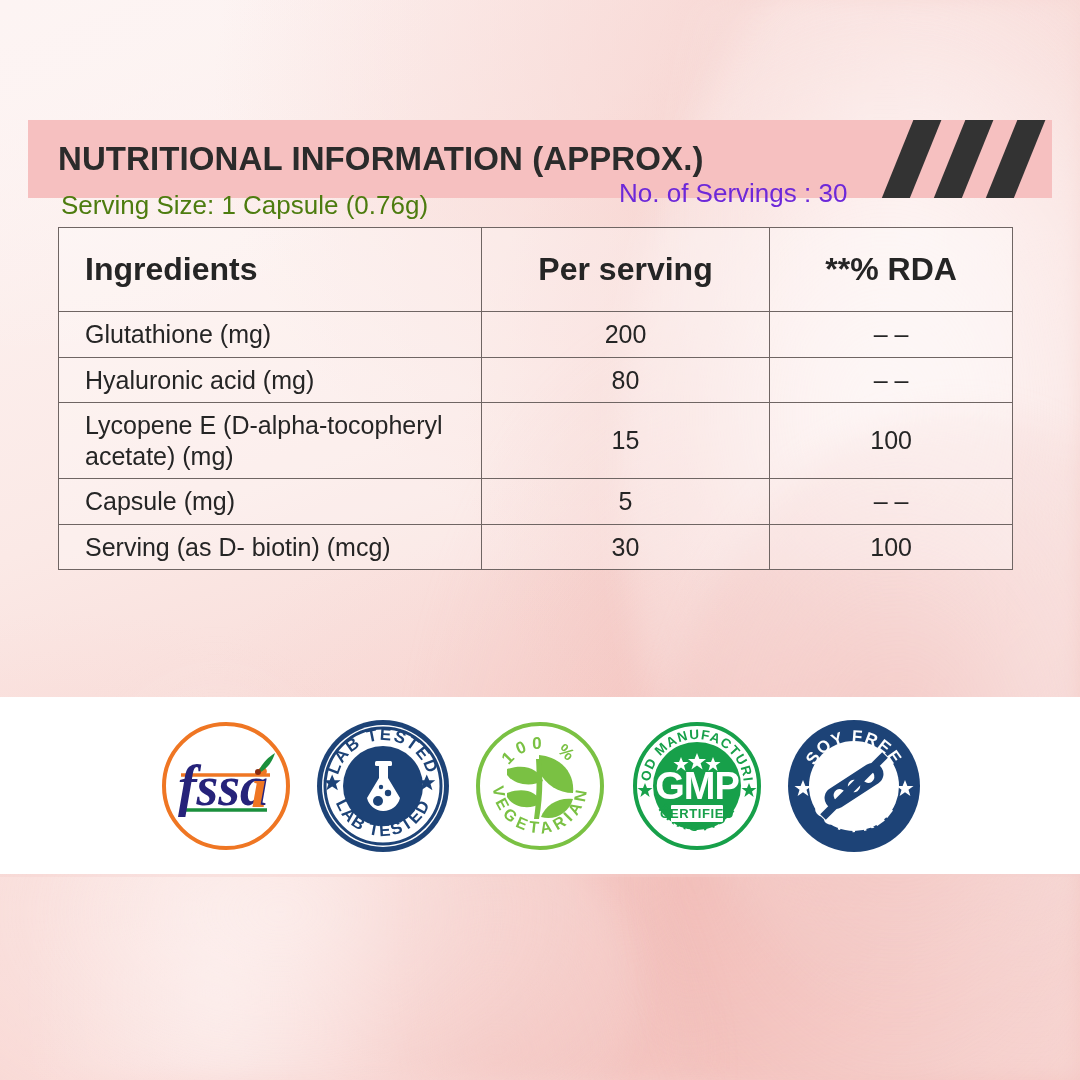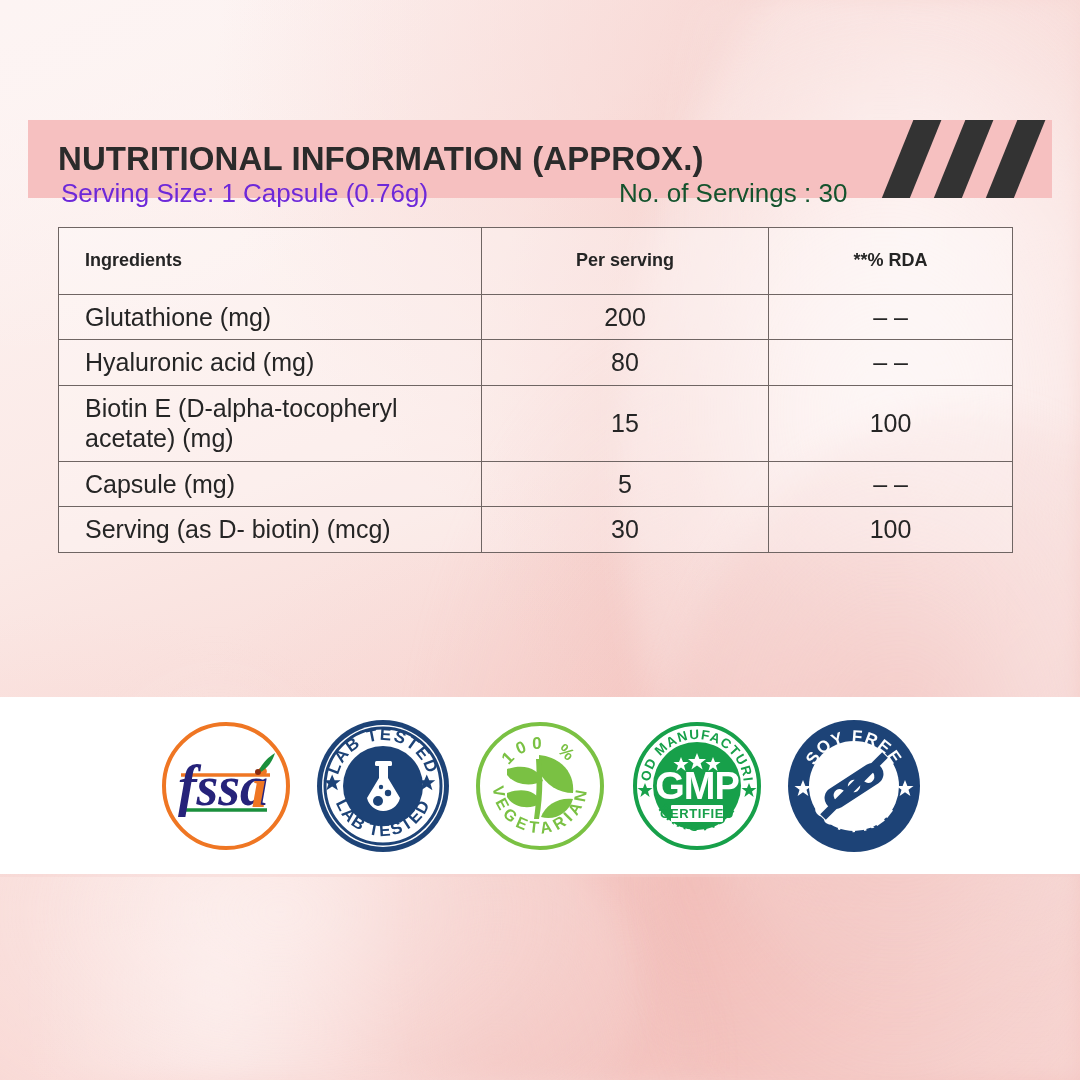--- a/index.html
+++ b/index.html
@@ -66,40 +66,40 @@
     position:absolute; top:-22px; width:26px; height:125px;
     background:#333333; transform:rotate(22deg); transform-origin:center;
   }
   .s1 { left:6px;  } .s2 { left:58px; } .s3 { left:110px; }
 
   
   .serving-row {
     position:absolute; left:58px; top:178px; width:960px; height:40px;
   }
   .serving-size {
-    position:absolute; left:3px; top:0;
-    font-size:26px; color:#6d28d9; white-space:nowrap;
+    position:absolute; left:3px; top:12px;
+    font-size:26px; color:#4d7c0f; white-space:nowrap;
   }
   .serving-count {
     position:absolute; left:561px; top:0;
-    font-size:26px; color:#14532d; white-space:nowrap;
+    font-size:26px; color:#6d28d9; white-space:nowrap;
   }
 
   
   .nutri-table {
     position:absolute; left:58px; top:227px; width:955px;
     border-collapse:collapse;
     background:rgba(255,255,255,.30);
   }
   .nutri-table td, .nutri-table th {
     border:1px solid #6f6563;
     color:#252525; font-weight:normal; text-align:center;
     font-size:25px; padding:7px 8px; line-height:1.22;
   }
-  .nutri-table thead th { font-weight:bold; font-size:18px; padding:22px 0; }
+  .nutri-table thead th { font-weight:bold; font-size:32px; padding:22px 0; }
   .nutri-table .col-ing  { width:440px; text-align:left; padding-left:26px; }
   .nutri-table .col-srv  { width:302px; }
   .nutri-table .col-rda  { width:256px; }
   .nutri-table thead .col-ing { text-align:left; }
 
   
   .cert-band {
     position:absolute; left:0; top:697px; width:1080px; height:177px;
     background:#ffffff;
     display:flex; align-items:center; justify-content:center; gap:15px;
@@ -150,21 +150,21 @@
         <td class="col-ing">Glutathione (mg)</td>
         <td class="col-srv">200</td>
         <td class="col-rda">– –</td>
       </tr>
       <tr>
         <td class="col-ing">Hyaluronic acid (mg)</td>
         <td class="col-srv">80</td>
         <td class="col-rda">– –</td>
       </tr>
       <tr>
-        <td class="col-ing">Biotin E (D-alpha-tocopheryl acetate) (mg)</td>
+        <td class="col-ing">Lycopene E (D-alpha-tocopheryl acetate) (mg)</td>
         <td class="col-srv">15</td>
         <td class="col-rda">100</td>
       </tr>
       <tr>
         <td class="col-ing">Capsule (mg)</td>
         <td class="col-srv">5</td>
         <td class="col-rda">– –</td>
       </tr>
       <tr>
         <td class="col-ing">Serving (as D- biotin) (mcg)</td>

